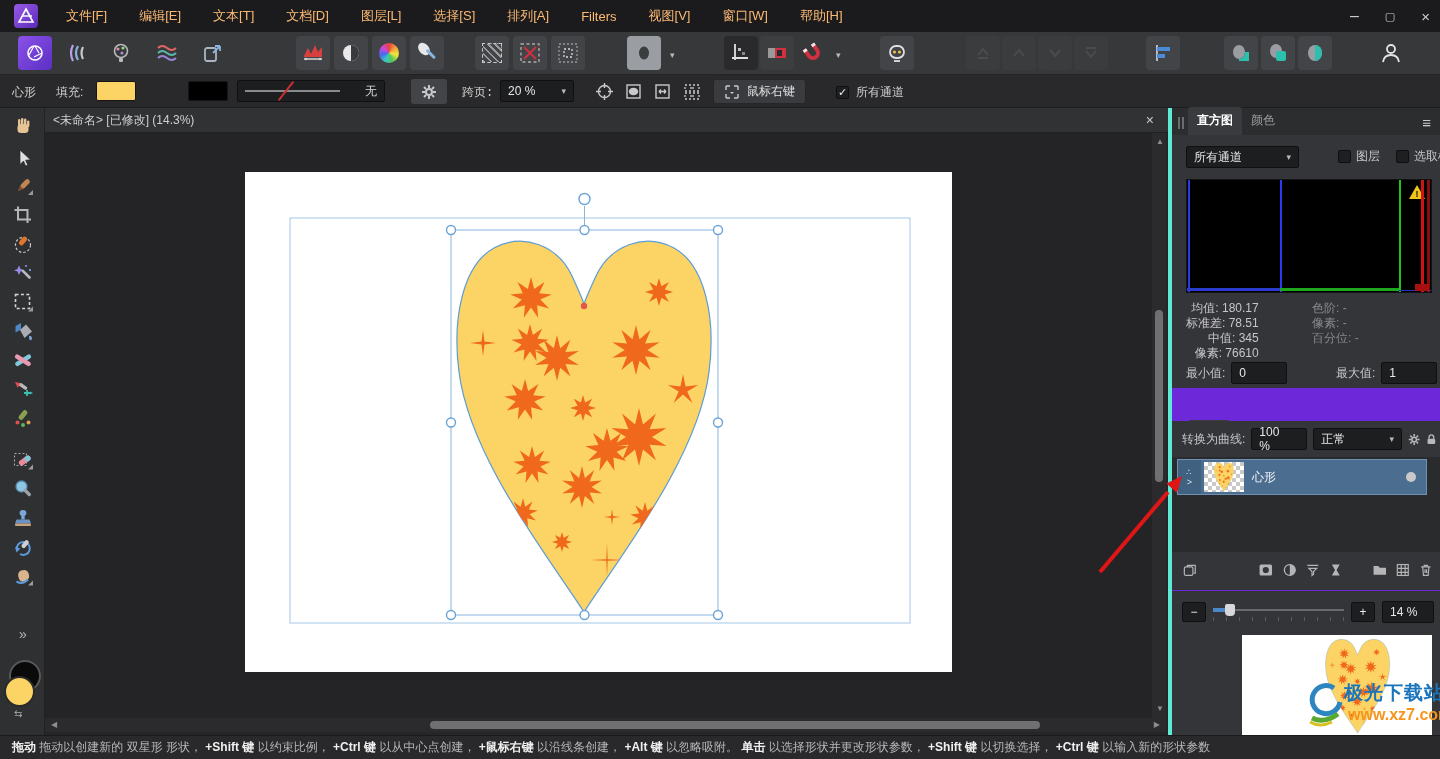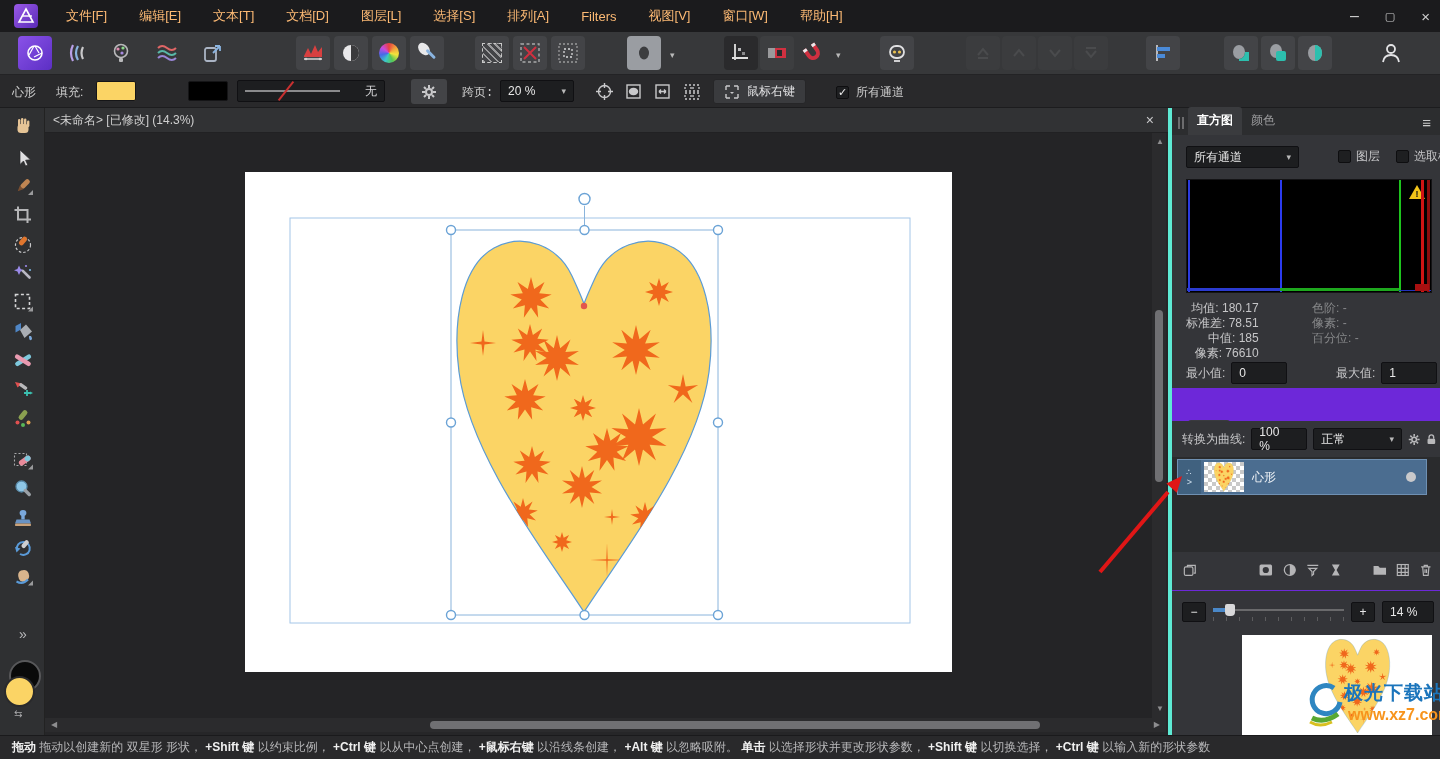--- a/index.html
+++ b/index.html
@@ -494,21 +494,21 @@
           <div class="hline" style="left: 95.8%; width: 3px; background: rgb(208, 20, 20);"></div>
           <div class="hline" style="left: 98.4%; width: 3px; background: rgb(138, 13, 13);"></div>
           <div class="hbase" style="left: 0%; width: 100%; height: 1px; background: rgb(34, 51, 187);"></div>
           <div class="hbase" style="left: 0%; width: 38%; height: 3px; background: rgb(43, 59, 208);"></div>
           <div class="hbase" style="left: 38%; width: 49%; height: 3px; background: rgb(30, 168, 30);"></div>
           <div class="hbase" style="left: 93.5%; width: 5.7%; height: 7px; background: rgb(168, 16, 16);"></div>
         </div>
       <div class="abs lbl" style="left:14px;top:166px;line-height:15px;text-align:right;">
         <div><span>均值:</span> <span>180.17</span></div>
         <div><span>标准差:</span> <span>78.51</span></div>
-        <div><span>中值:</span> <span>185</span></div>
+        <div><span>中值:</span> <span>345</span></div>
         <div><span>像素:</span> <span>76610</span></div>
       </div>
       <div class="abs dimlbl" style="left:140px;top:166px;line-height:15px;">
         <div><span>色阶:</span> <span>-</span></div>
         <div><span>像素:</span> <span>-</span></div>
         <div><span>百分位:</span> <span>-</span></div>
       </div>
       <div class="abs row" style="left:14px;top:227px;gap:6px;text-align:center;">
         <span class="lbl">最小值:</span>
         <div class="field" style="width:56px;">

